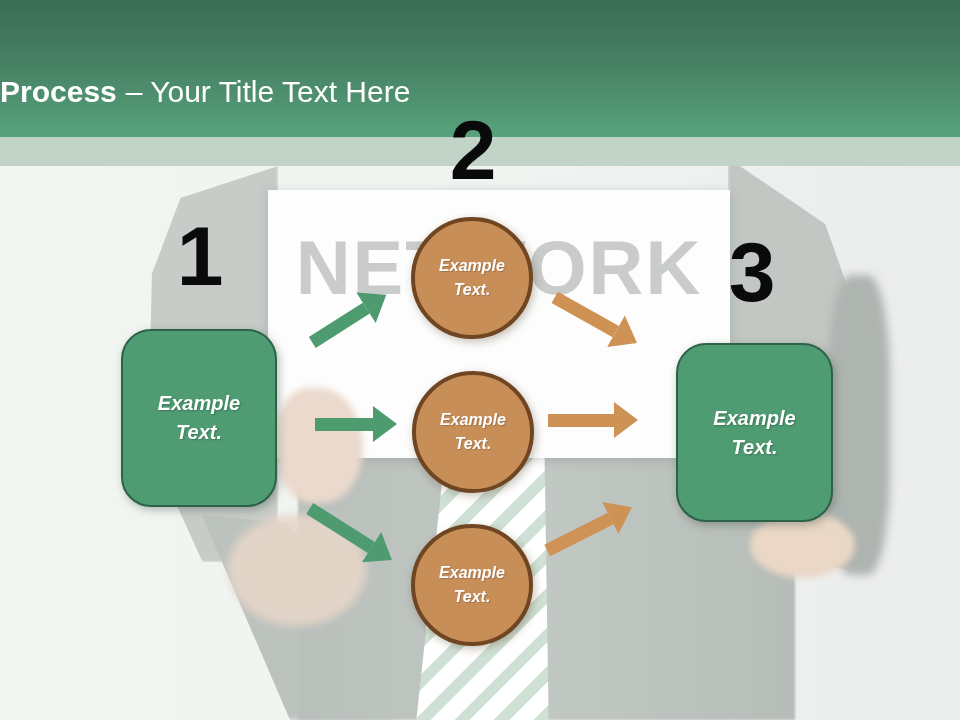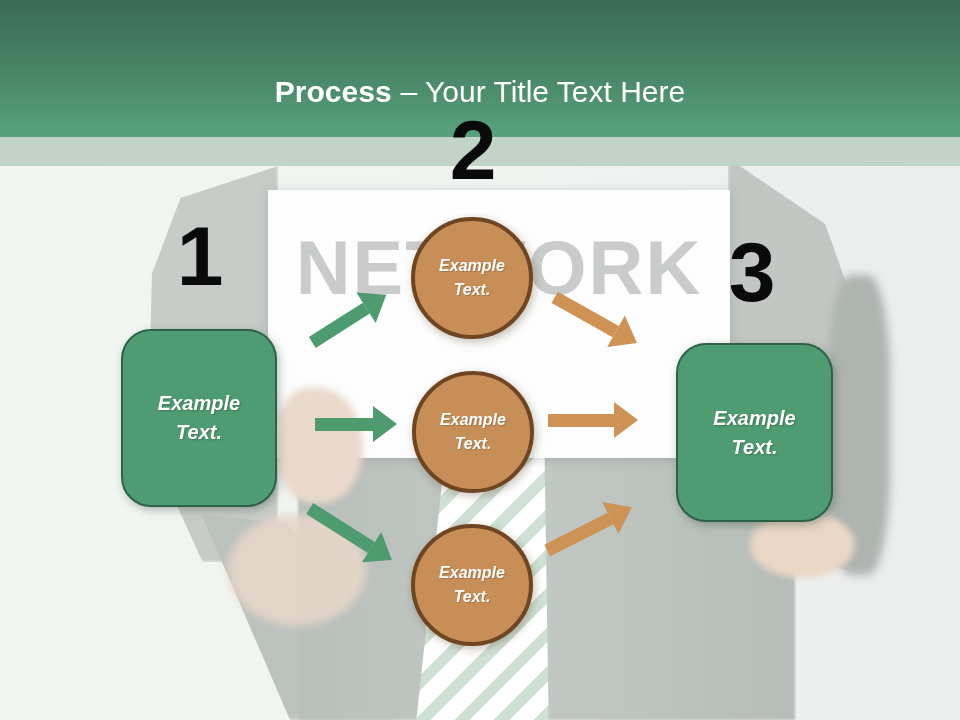--- a/index.html
+++ b/index.html
@@ -31,21 +31,21 @@
   .hand-grip-left{left:278px;top:388px;width:85px;height:115px;background:#ead9cc;
       border-radius:40% 60% 55% 45%;}
   .hand-wrist-left{left:228px;top:514px;width:138px;height:112px;background:#e7d6c9;
       border-radius:50%;opacity:.9;filter:blur(4px);}
   .hand-right{left:750px;top:512px;width:105px;height:66px;background:#ead7c6;
       border-radius:50%;}
 
   
   .header{position:absolute;left:0;top:0;width:960px;height:137px;
       background:linear-gradient(180deg,#3b6c54 0%,#468063 45%,#57a37c 100%);
-      display:flex;justify-content:center;align-items:flex-end;padding-bottom:30px;box-sizing:border-box;}
+      display:flex;justify-content:flex-start;align-items:flex-end;padding-bottom:30px;box-sizing:border-box;}
   .title{color:#ffffff;font-size:30px;line-height:1;white-space:nowrap;}
   .title .emph{font-weight:700;}
   .title .rest{font-weight:400;margin-left:9px;}
   .band{position:absolute;left:0;top:137px;width:960px;height:29px;background:#c1d4c7;}
 
   
   .step-number{position:absolute;width:84px;text-align:center;font-size:84px;font-weight:700;
       color:#0a0a0a;line-height:1;}
   .n1{left:158px;top:214px;} .n2{left:431px;top:108px;} .n3{left:710px;top:230px;}
 

